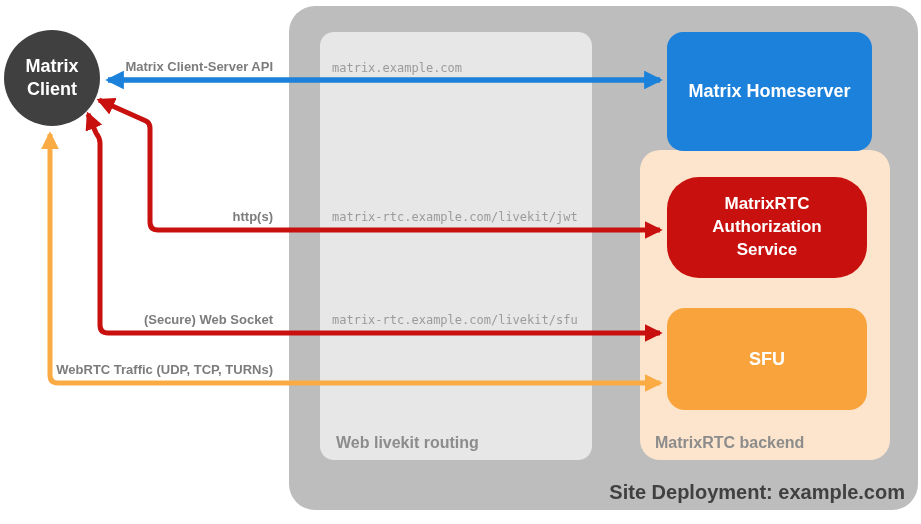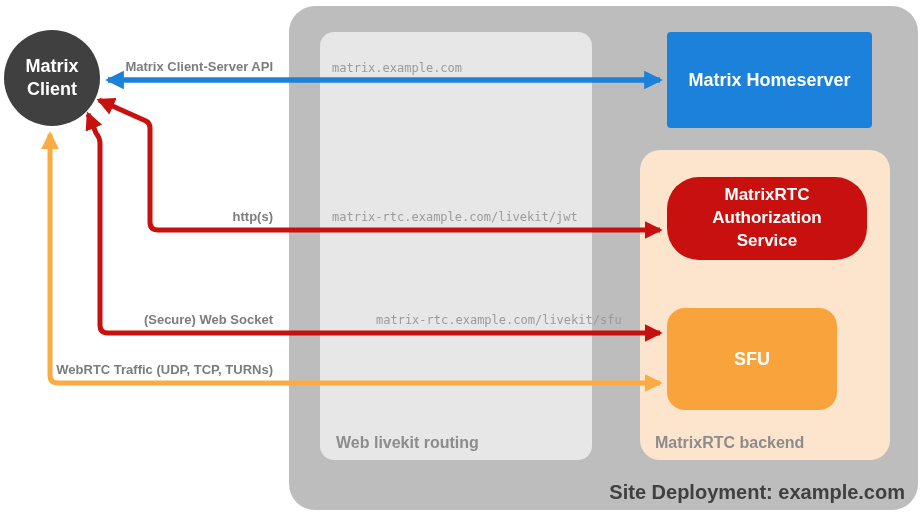--- a/index.html
+++ b/index.html
@@ -25,30 +25,30 @@
   .node{
     display:flex;align-items:center;justify-content:center;
     color:#ffffff;font-weight:bold;text-align:center;
   }
   .client-circle{
     left:4px;top:30px;width:96px;height:96px;border-radius:50%;
     background:#404040;font-size:18px;line-height:1.3;padding:0 14px;
     box-sizing:border-box;
   }
   .homeserver-box{
-    left:667px;top:32px;width:205px;height:96px;
-    background:#1b81db;border-radius:4px;font-size:18px;
+    left:667px;top:32px;width:205px;height:119px;
+    background:#1b81db;border-radius:16px;font-size:18px;
   }
   .auth-box{
-    left:667px;top:177px;width:200px;height:83px;
+    left:667px;top:177px;width:200px;height:101px;
     background:#c8100e;border-radius:32px;font-size:17px;line-height:1.35;
     padding:0 20px;box-sizing:border-box;
   }
   .sfu-box{
-    left:667px;top:308px;width:170px;height:102px;
+    left:667px;top:308px;width:200px;height:102px;
     background:#f9a33c;border-radius:18px;font-size:18px;
   }
   
   .zone-label{
     font-size:16px;font-weight:bold;color:#8c8c8c;white-space:nowrap;
   }
   .routing-label{left:336px;top:434px;}
   .backend-label{left:655px;top:434px;text-align:right;}
   .site-label{
     right:16px;top:481px;font-size:20px;font-weight:bold;color:#404040;
@@ -63,21 +63,21 @@
   .lbl-https{top:209px;}
   .lbl-ws{top:312px;}
   .lbl-webrtc{top:362px;}
   
   .endpoint{
     left:332px;width:255px;font-family:"DejaVu Sans Mono","Liberation Mono",monospace;
     font-size:12px;color:#9b9b9b;white-space:nowrap;line-height:14px;
   }
   .ep-1{top:61px;}
   .ep-2{top:210px;}
-  .ep-3{top:313px;margin-left:44px;}
+  .ep-3{top:313px;}
   
   #wires{left:0;top:0;pointer-events:none;}
 </style>
 </head>
 <body>
 
 <div class="abs site-box"></div>
 
 <div class="abs routing-box"></div>
 

